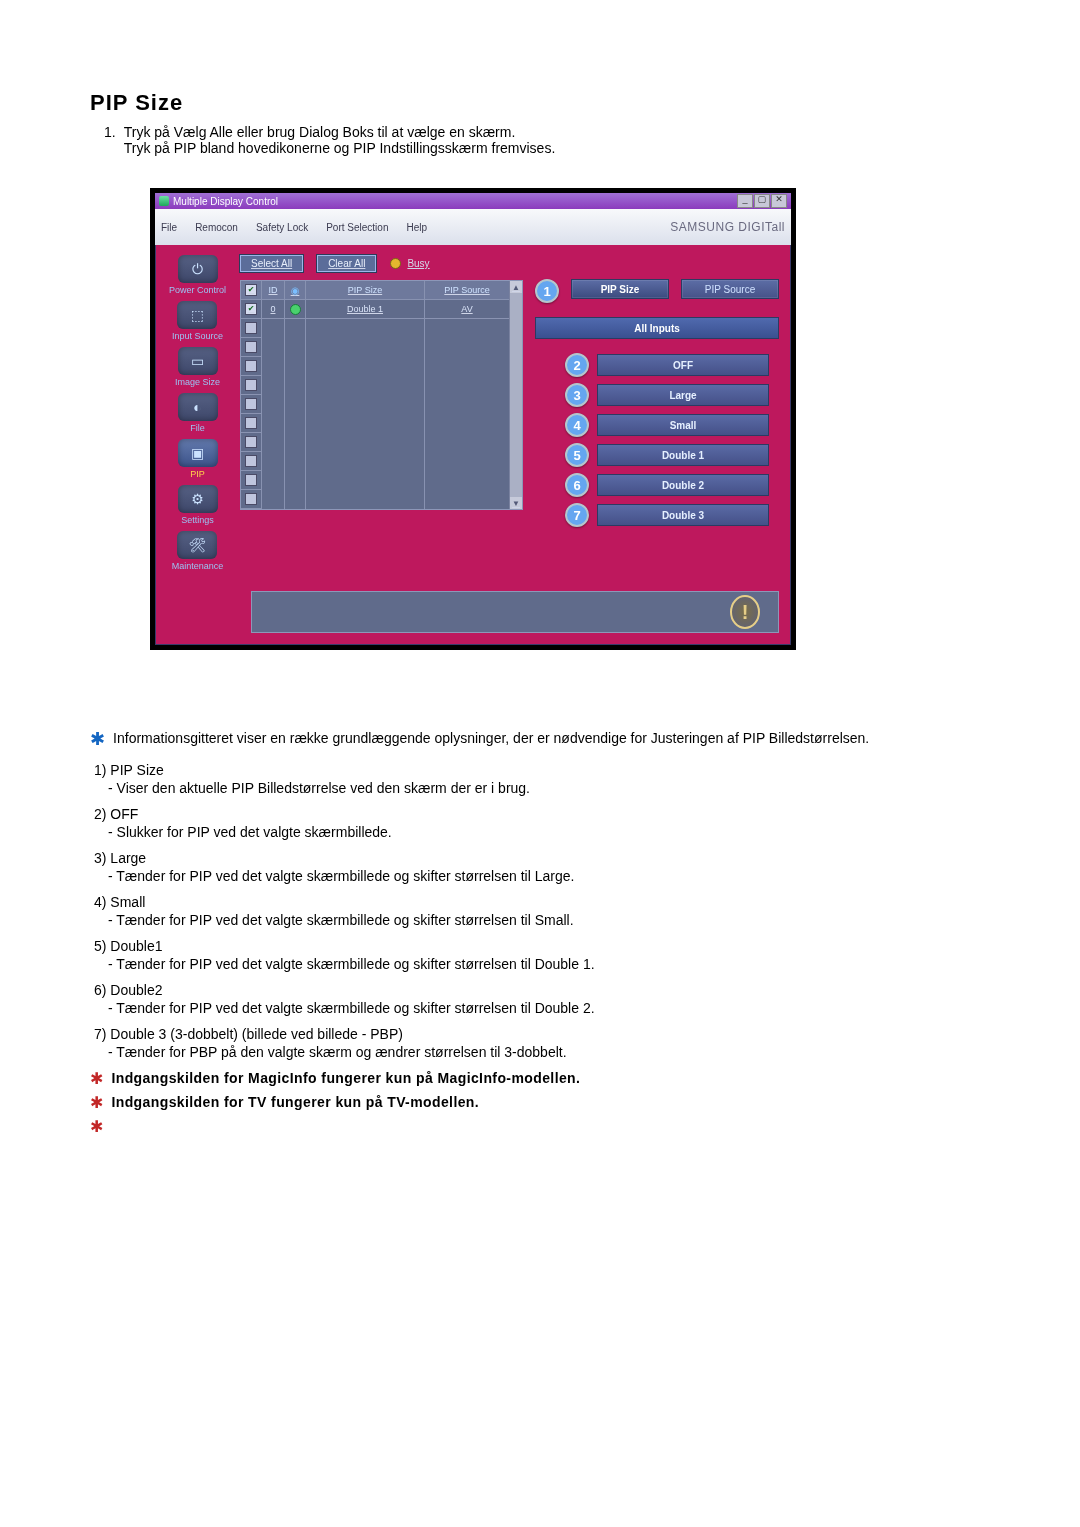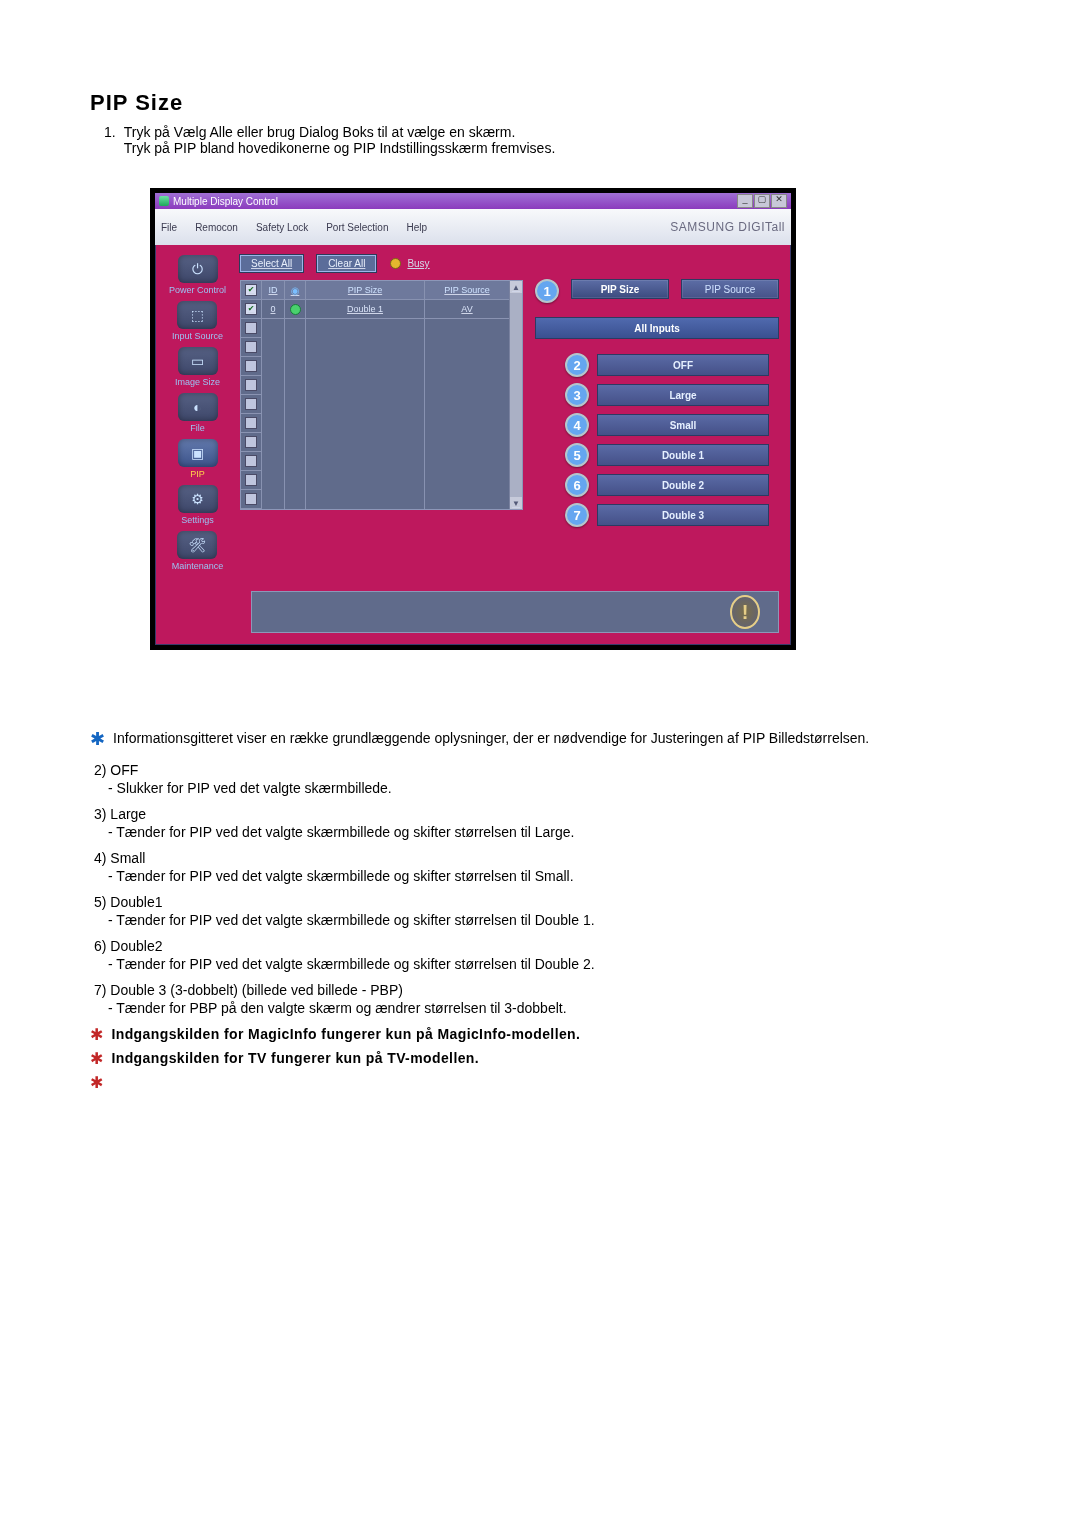--- a/index.html
+++ b/index.html
@@ -368,20 +368,21 @@
 </div>
 
 
 <div class="info-row">
   <div class="blue-star">✱</div>
   <div>Informationsgitteret viser en række grundlæggende oplysninger, der er nødvendige for Justeringen af PIP Billedstørrelsen.</div>
 </div>
 
 
 <div class="items">
+  <div class="item"><span class="lbl"><span>1)</span>&nbsp;<span>PIP Size</span></span><div class="desc">- Viser den aktuelle PIP Billedstørrelse ved den skærm der er i brug.</div></div>
   <div class="item"><span class="lbl"><span>2)</span>&nbsp;<span>OFF</span></span><div class="desc">- Slukker for PIP ved det valgte skærmbillede.</div></div>
   <div class="item"><span class="lbl"><span>3)</span>&nbsp;<span>Large</span></span><div class="desc">- Tænder for PIP ved det valgte skærmbillede og skifter størrelsen til Large.</div></div>
   <div class="item"><span class="lbl"><span>4)</span>&nbsp;<span>Small</span></span><div class="desc">- Tænder for PIP ved det valgte skærmbillede og skifter størrelsen til Small.</div></div>
   <div class="item"><span class="lbl"><span>5)</span>&nbsp;<span>Double1</span></span><div class="desc">- Tænder for PIP ved det valgte skærmbillede og skifter størrelsen til Double 1.</div></div>
   <div class="item"><span class="lbl"><span>6)</span>&nbsp;<span>Double2</span></span><div class="desc">- Tænder for PIP ved det valgte skærmbillede og skifter størrelsen til Double 2.</div></div>
   <div class="item"><span class="lbl"><span>7)</span>&nbsp;<span>Double 3 (3-dobbelt) (billede ved billede - PBP)</span></span><div class="desc">- Tænder for PBP på den valgte skærm og ændrer størrelsen til 3-dobbelt.</div></div>
 </div>
 
 <div class="bold-note">
     <div class="red-star">✱</div>

